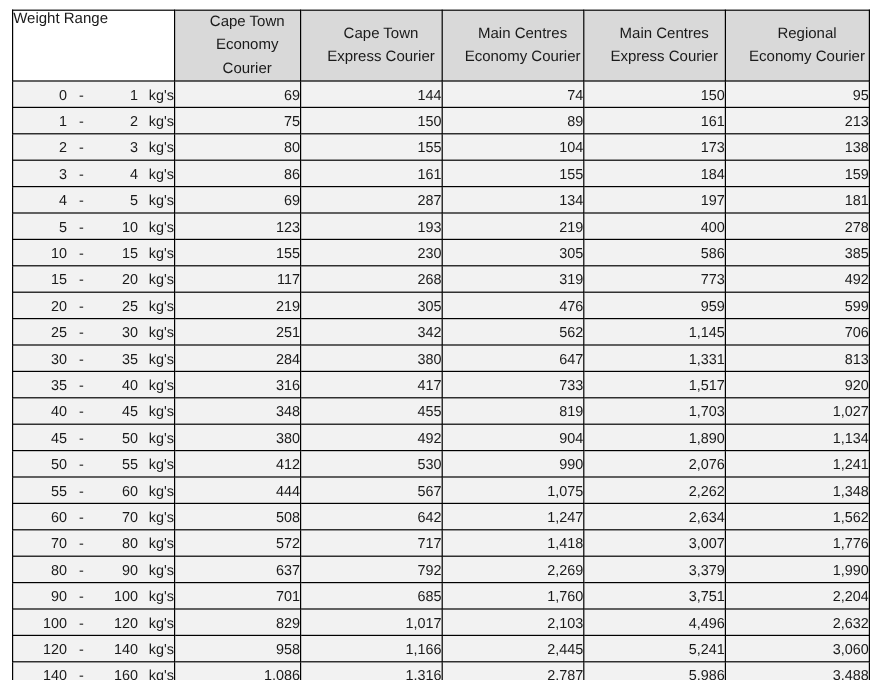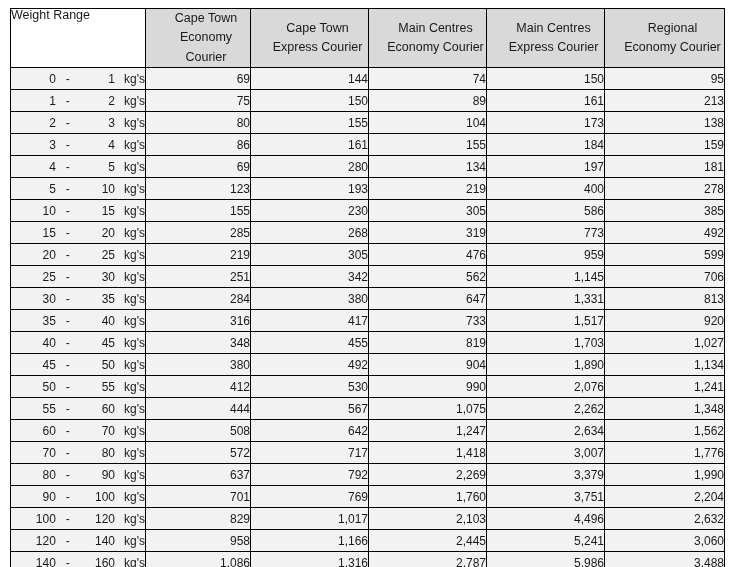--- a/index.html
+++ b/index.html
@@ -206,21 +206,21 @@
         <tr>
           <td class="wr-cell">
             <span class="wr-inner">
               <span class="wr-from">4</span>
               <span class="wr-dash">-</span>
               <span class="wr-to">5</span>
               <span class="wr-unit">kg's</span>
             </span>
           </td>
           <td class="num">69</td>
-          <td class="num">280</td>
+          <td class="num">287</td>
           <td class="num">134</td>
           <td class="num">197</td>
           <td class="num">181</td>
         </tr>
         <tr>
           <td class="wr-cell">
             <span class="wr-inner">
               <span class="wr-from">5</span>
               <span class="wr-dash">-</span>
               <span class="wr-to">10</span>
@@ -250,21 +250,21 @@
         </tr>
         <tr>
           <td class="wr-cell">
             <span class="wr-inner">
               <span class="wr-from">15</span>
               <span class="wr-dash">-</span>
               <span class="wr-to">20</span>
               <span class="wr-unit">kg's</span>
             </span>
           </td>
-          <td class="num">285</td>
+          <td class="num">117</td>
           <td class="num">268</td>
           <td class="num">319</td>
           <td class="num">773</td>
           <td class="num">492</td>
         </tr>
         <tr>
           <td class="wr-cell">
             <span class="wr-inner">
               <span class="wr-from">20</span>
               <span class="wr-dash">-</span>
@@ -431,21 +431,21 @@
         <tr>
           <td class="wr-cell">
             <span class="wr-inner">
               <span class="wr-from">90</span>
               <span class="wr-dash">-</span>
               <span class="wr-to">100</span>
               <span class="wr-unit">kg's</span>
             </span>
           </td>
           <td class="num">701</td>
-          <td class="num">769</td>
+          <td class="num">685</td>
           <td class="num">1,760</td>
           <td class="num">3,751</td>
           <td class="num">2,204</td>
         </tr>
         <tr>
           <td class="wr-cell">
             <span class="wr-inner">
               <span class="wr-from">100</span>
               <span class="wr-dash">-</span>
               <span class="wr-to">120</span>

